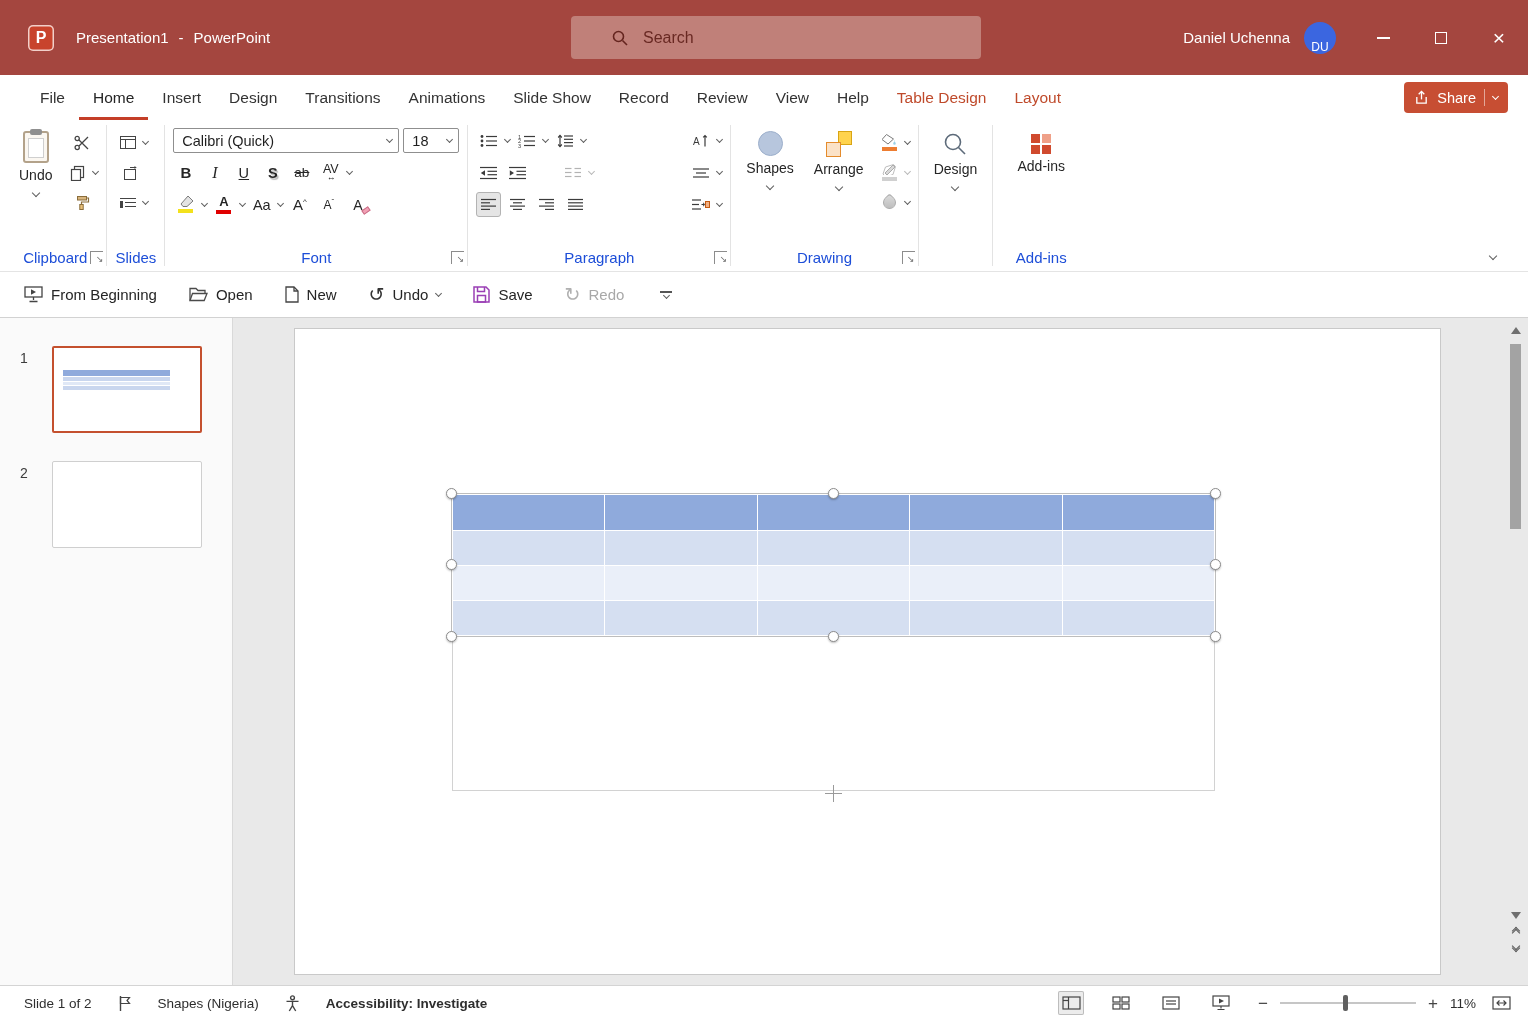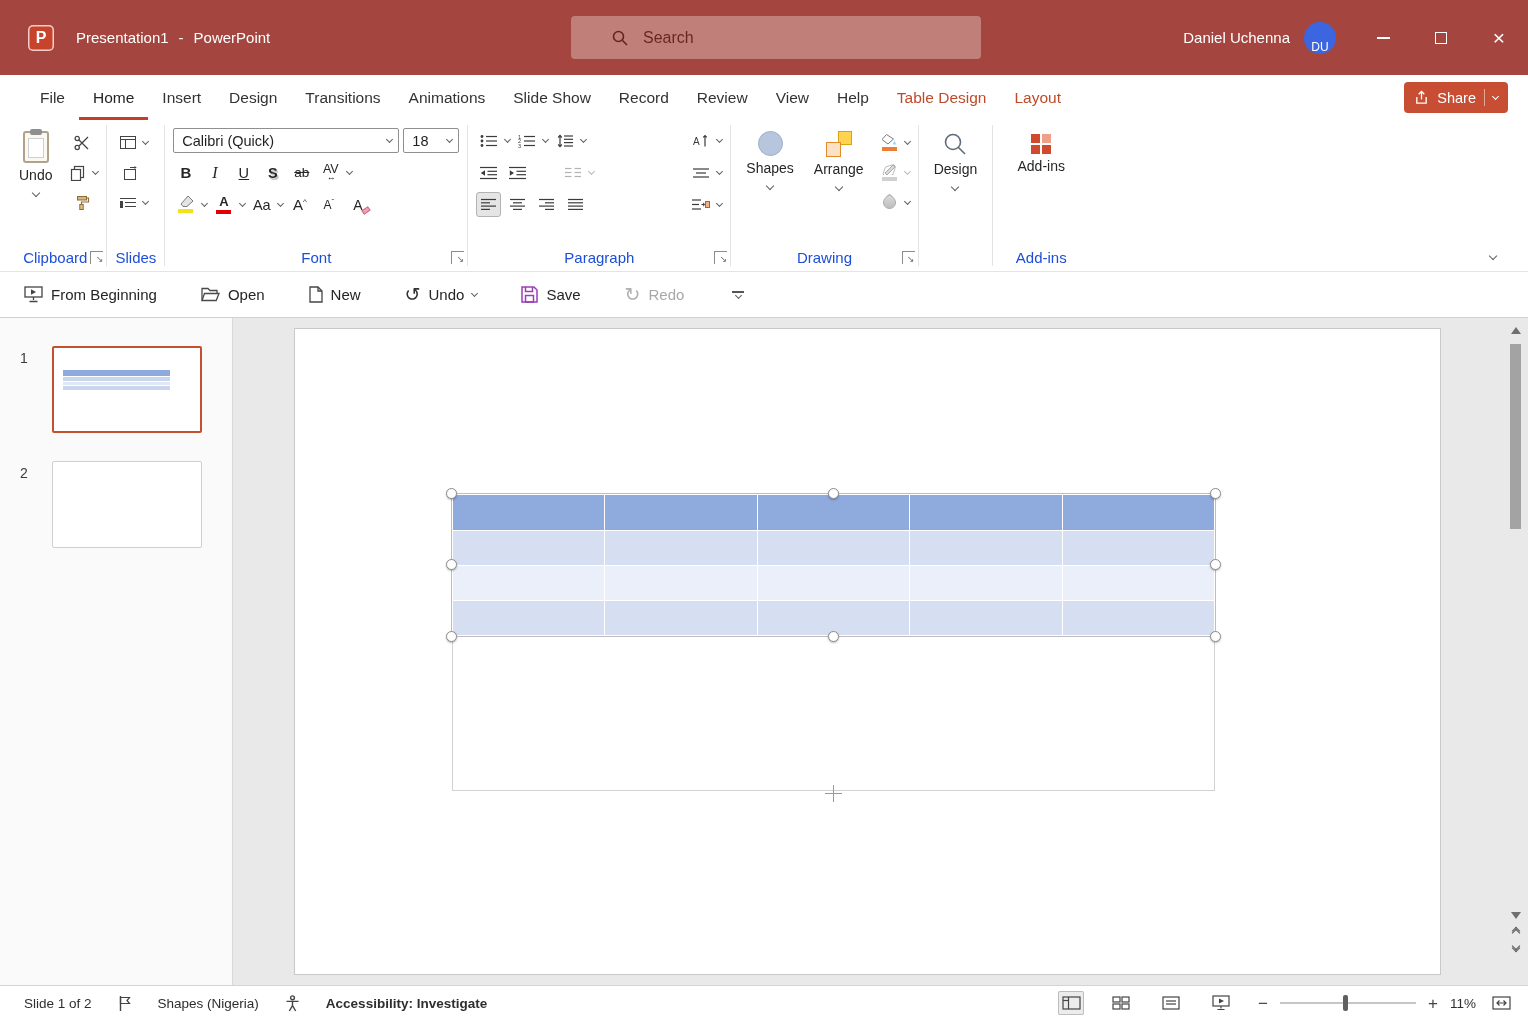--- a/index.html
+++ b/index.html
@@ -78,21 +78,21 @@
   .ic-arrange .back{position:absolute;right:0;top:0;width:14px;height:14px;background:#ffd34d;border:1px solid #d9a514}
   .ic-arrange .front{position:absolute;left:0;bottom:0;width:15px;height:15px;background:#fbe2c7;border:1.4px solid #e48b2c}
   .ic-qs{width:24px;height:17px;border-radius:3px;background:#e6e6e6;border:1px solid #c6c6c6;position:relative;margin-top:4px}
   .ic-qs::after{content:"";position:absolute;right:-5px;top:-6px;width:2.5px;height:12px;background:#c6c6c6;transform:rotate(40deg)}
   .ic-effects{width:13px;height:13px;background:linear-gradient(135deg,#dcdcdc,#b9b9b9);border:1px solid #ababab;border-radius:3px 50% 50% 50%;transform:rotate(45deg);margin:2px 0}
   .ic-grid{display:grid;grid-template-columns:9px 9px;grid-template-rows:9px 9px;gap:2px;margin-top:3px}
   .ic-grid div{background:var(--addin-red,#d04a2e)}
   .ic-grid div:nth-child(2){background:#efa088}
 
   
-  .qat{height:46px;background:#fff;display:flex;align-items:center;gap:44px;padding-left:24px;border-bottom:1px solid #d2d2d2;flex:none}
+  .qat{height:46px;background:#fff;display:flex;align-items:center;gap:32px;padding-left:24px;border-bottom:1px solid #d2d2d2;flex:none}
   .qat-item{display:flex;align-items:center;gap:8px;font-size:15px;color:#252525}
   .uglyph{font-size:19px;line-height:1;color:#333}
   .uglyph.dis{color:#b0b0b0}
   .qat-cust{display:flex;flex-direction:column;align-items:center;gap:3px;margin-left:4px}
   .qat-cust .bar{width:12px;height:1.6px;background:#555}
 
   
   .main{flex:1;display:flex;background:#e9e9e9;position:relative;min-height:0}
   .thumbs{width:233px;background:#fafafa;border-right:1px solid #d9d9d9;padding-top:28px;flex:none}
   .thumb-row{display:flex;align-items:flex-start;padding-left:20px;margin-bottom:28px}

